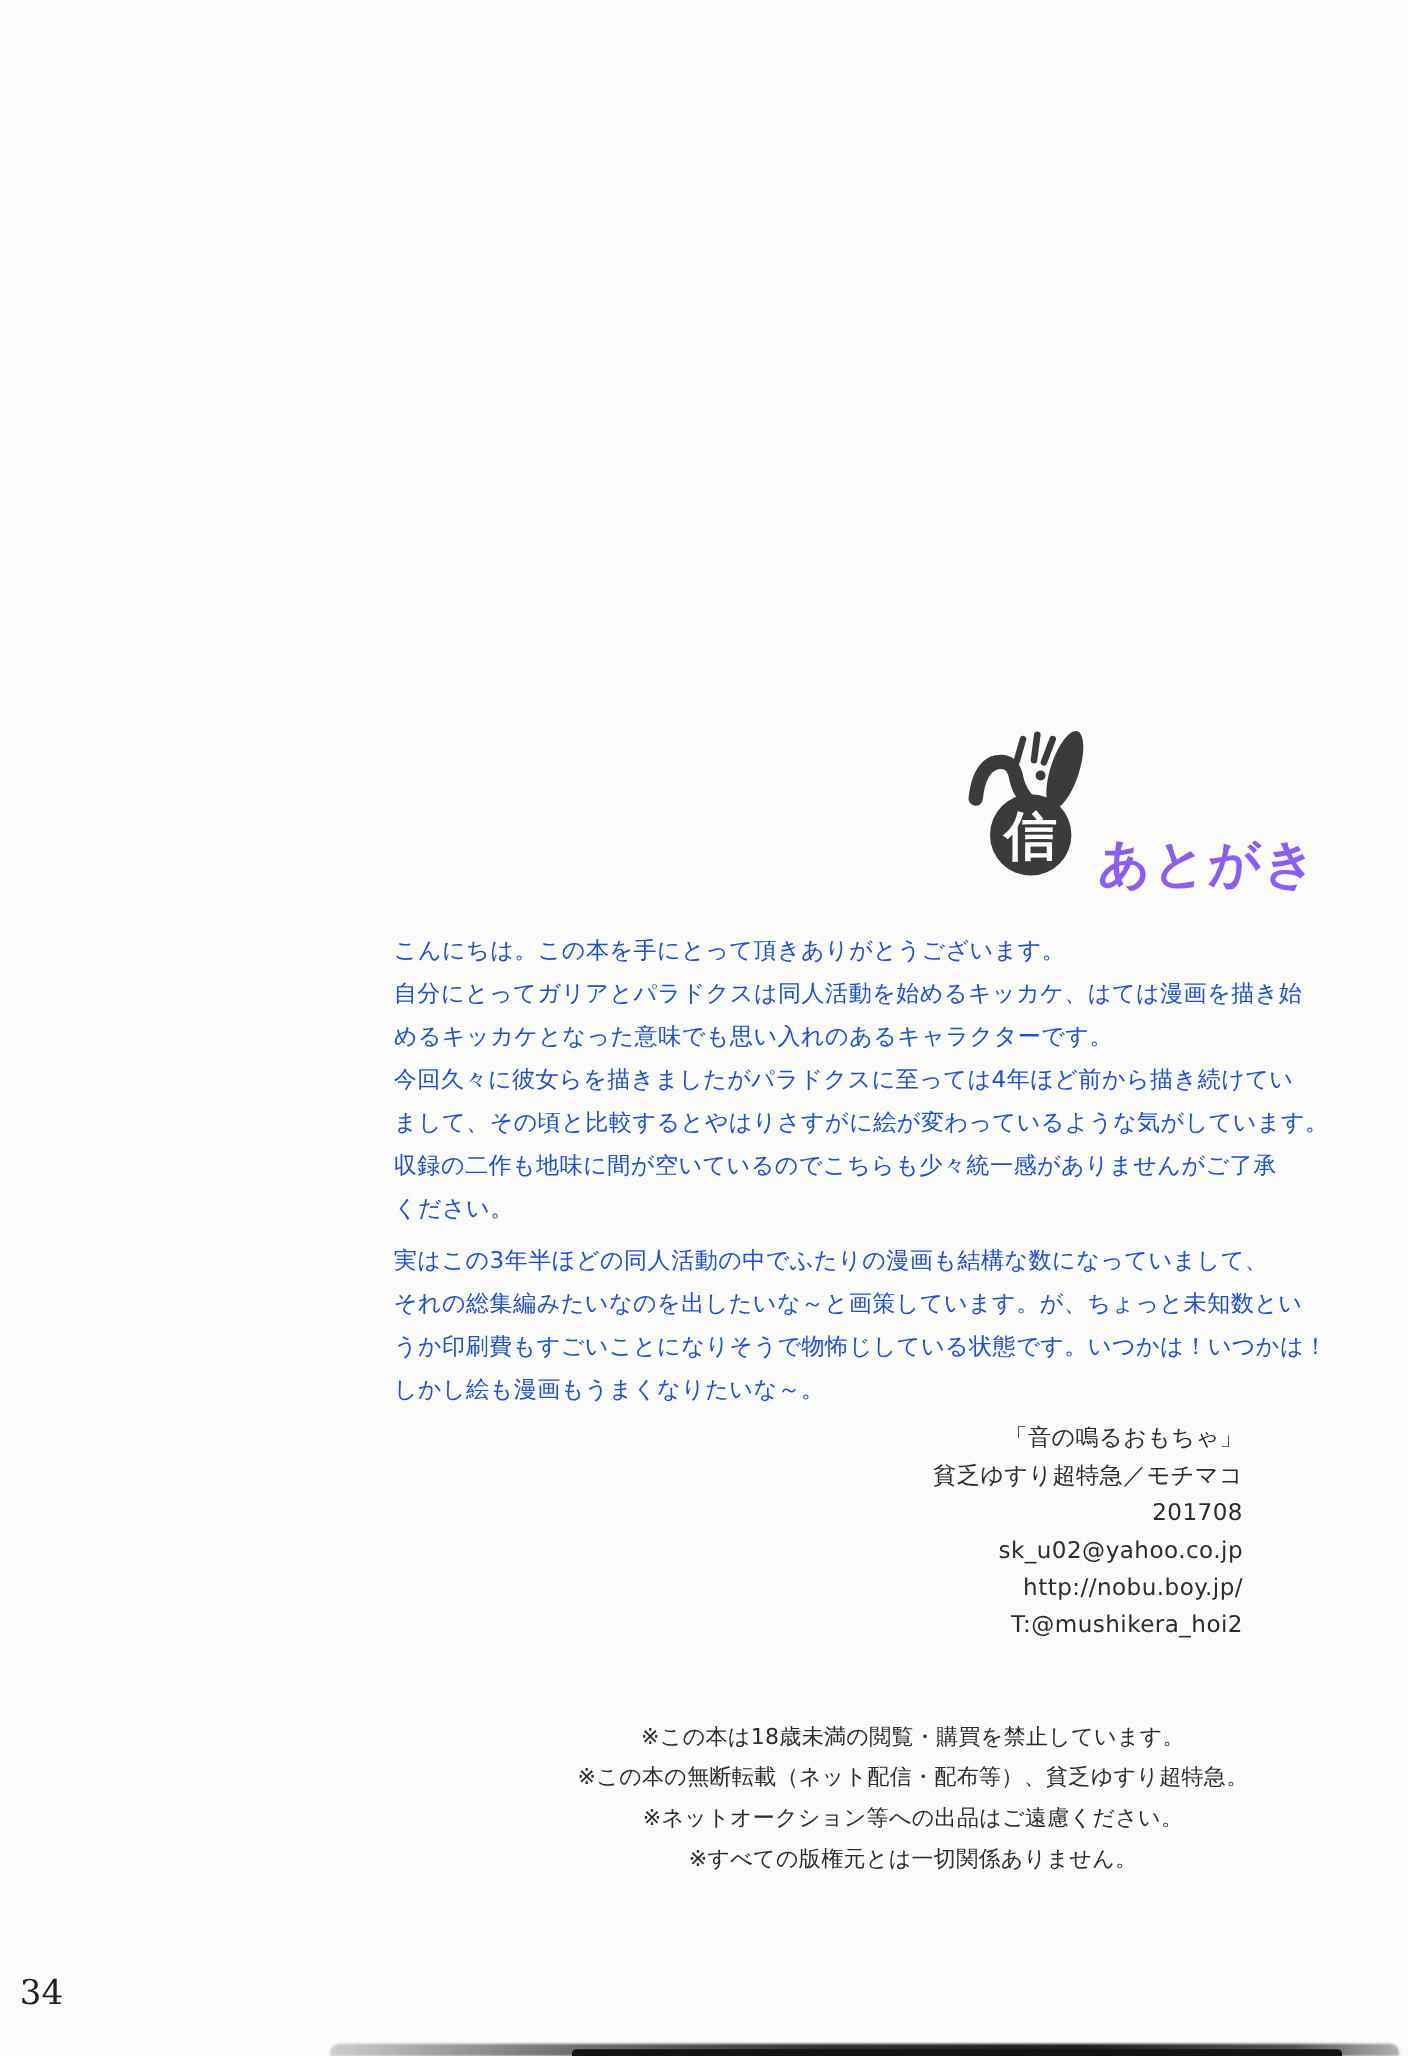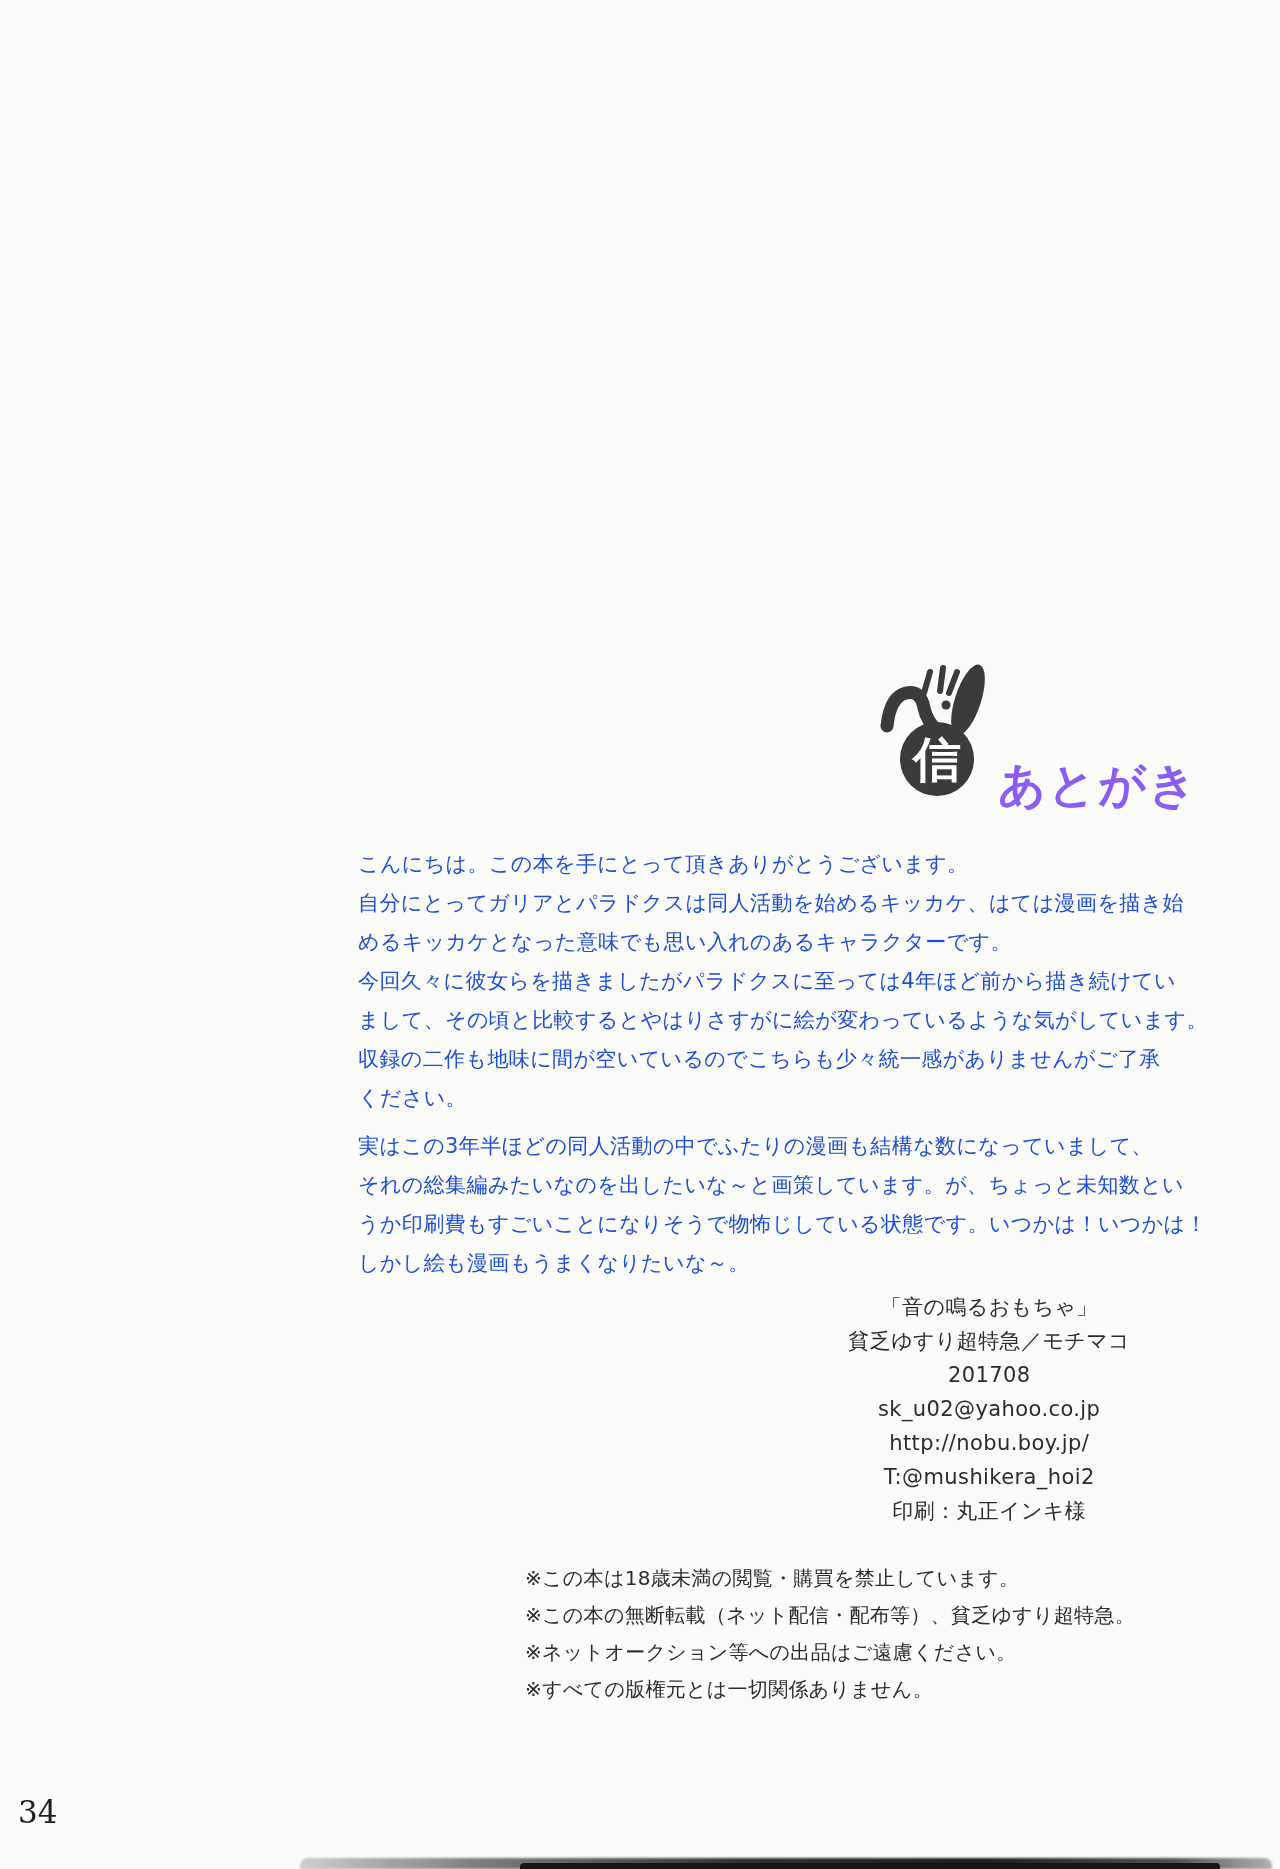--- a/index.html
+++ b/index.html
@@ -46,34 +46,34 @@
   }
   .body-text .line { white-space: nowrap; }
   .para-1 { }
   .para-2 { margin-top: 9px; }
 
   
   .credits {
     position: absolute;
     right: 150px;
     top: 1290px;
-    text-align: center;
+    text-align: right;
     font-size: 21px;
     line-height: 34px;
     letter-spacing: 0.4px;
     color: #2c2c2c;
   }
   .credits .line { white-space: nowrap; }
 
   
   .notices {
     position: absolute;
     right: 145px;
     top: 1560px;
-    text-align: left;
+    text-align: center;
     font-size: 20px;
     line-height: 37px;
     letter-spacing: 0.3px;
     color: #2c2c2c;
   }
   .notices .line { white-space: nowrap; }
 
   
   .page-number {
     position: absolute;
@@ -158,21 +158,20 @@
       </div>
   </div>
 
   <div class="credits">
       <div class="line">「音の鳴るおもちゃ」</div>
       <div class="line">貧乏ゆすり超特急／モチマコ</div>
       <div class="line">201708</div>
       <div class="line">sk_u02@yahoo.co.jp</div>
       <div class="line">http://nobu.boy.jp/</div>
       <div class="line">T:@mushikera_hoi2</div>
-      <div class="line">印刷：丸正インキ様</div>
     </div>
 
   <div class="notices">
       <div class="line">※この本は18歳未満の閲覧・購買を禁止しています。</div>
       <div class="line">※この本の無断転載（ネット配信・配布等）、貧乏ゆすり超特急。</div>
       <div class="line">※ネットオークション等への出品はご遠慮ください。</div>
       <div class="line">※すべての版権元とは一切関係ありません。</div>
     </div>
 
   <div class="page-number">34</div>

